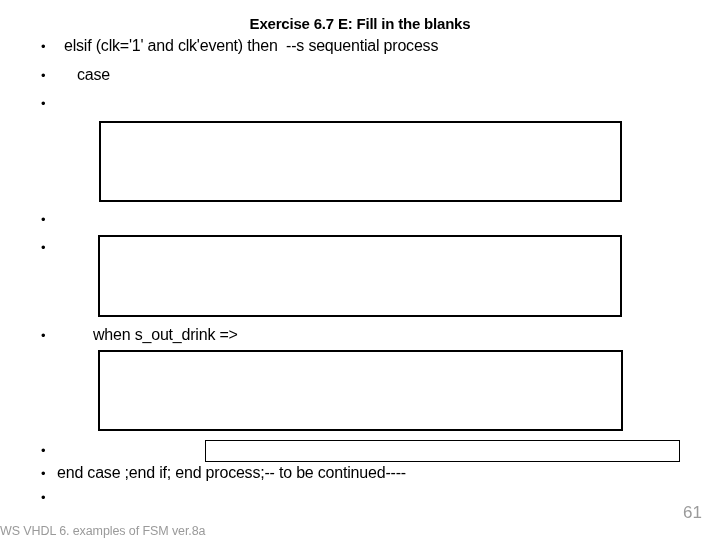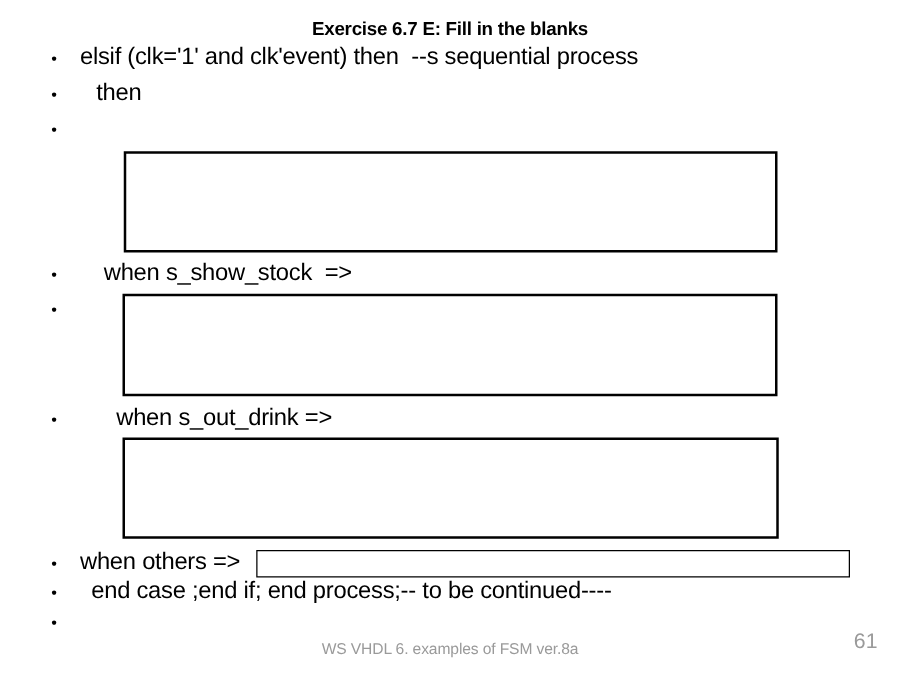--- a/index.html
+++ b/index.html
@@ -24,21 +24,21 @@
   }
   .bullet {
     position: absolute;
     left: 41px;
     font-size: 13px;
     line-height: 17px;
     color: #000000;
   }
   .line {
     position: absolute;
-    font-size: 19px;
+    font-size: 16px;
     line-height: 17px;
     letter-spacing: -0.2px;
     white-space: pre;
     color: #000000;
   }
   .blank {
     position: absolute;
     background: #ffffff;
     border: 2px solid #000000;
     box-sizing: border-box;
@@ -47,24 +47,24 @@
     position: absolute;
     background: #ffffff;
     border: 1.5px solid #000000;
     box-sizing: border-box;
     font-size: 14px;
     line-height: 19px;
     white-space: pre;
   }
   .footer {
     position: absolute;
-    top: 512px;
+    top: 524px;
     left: 0;
     width: 720px;
-    text-align: center;
+    text-align: left;
     font-size: 12.5px;
     color: #9a9a9a;
     letter-spacing: -0.1px;
   }
   .page-number {
     position: absolute;
     top: 503px;
     right: 18px;
     font-size: 17px;
     color: #9a9a9a;
@@ -74,43 +74,41 @@
 <body>
 
 <div class="slide">
 
   <div class="title">Exercise 6.7 E: Fill in the blanks</div>
 
   <span class="bullet" style="top:38px">•</span>
   <div class="line" style="top:37px;left:64px">elsif (clk='1' and clk'event) then  --s sequential process</div>
 
   <span class="bullet" style="top:67px">•</span>
-  <div class="line" style="top:66px;left:77px">then</div>
+  <div class="line" style="top:66px;left:77px">case</div>
 
   <span class="bullet" style="top:95px">•</span>
 
   <div class="blank" style="left:99px;top:121px;width:523px;height:81px"></div>
 
   <span class="bullet" style="top:211px">•</span>
-  <div class="line" style="top:210px;left:83px">when s_show_stock  =&gt;</div>
 
   <span class="bullet" style="top:239px">•</span>
 
   <div class="blank" style="left:98px;top:235px;width:524px;height:82px"></div>
 
   <span class="bullet" style="top:327px">•</span>
   <div class="line" style="top:326px;left:93px">when s_out_drink =&gt;</div>
 
   <div class="blank" style="left:98px;top:350px;width:525px;height:81px"></div>
 
   <span class="bullet" style="top:442px">•</span>
-  <div class="line" style="top:441px;left:64px">when others =&gt;</div>
   <div class="blank-inline" style="left:205px;top:440px;width:475px;height:22px"></div>
 
   <span class="bullet" style="top:465px">•</span>
-  <div class="line" style="top:464px;left:73px">end case ;end if; end process;-- to be continued----</div>
+  <div class="line" style="top:464px;left:57px">end case ;end if; end process;-- to be continued----</div>
 
   <span class="bullet" style="top:489px">•</span>
 
   <div class="footer">WS VHDL 6. examples of FSM ver.8a</div>
   <div class="page-number">61</div>
 
 </div>
 
 </body></html>

